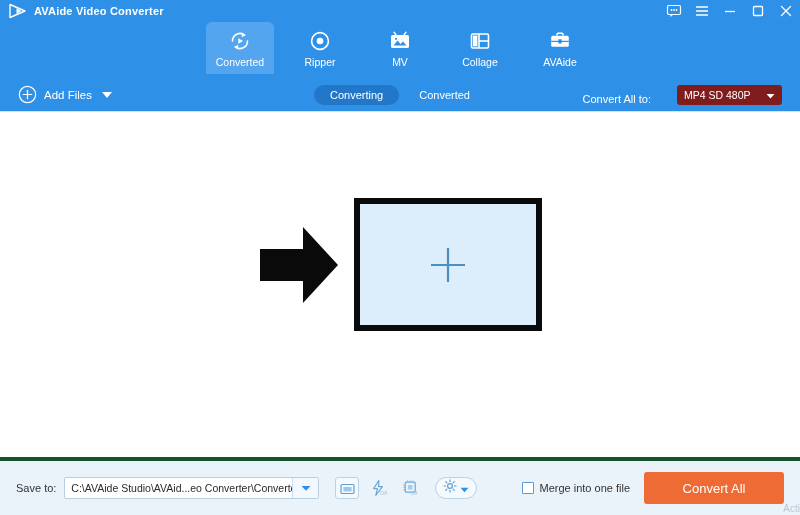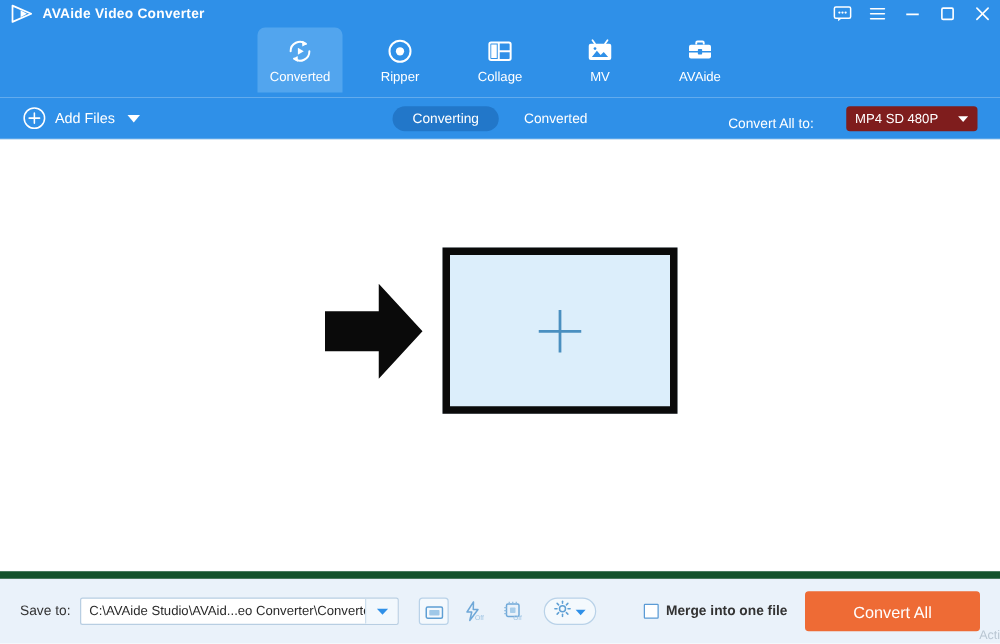--- a/index.html
+++ b/index.html
@@ -144,21 +144,21 @@
     text-align: center;
     color: #4a4a4a;
     font-size: 11.5px;
   }
 
   
   .bottombar {
     flex: 0 0 auto;
     height: 58px;
     background: #eaf2fa;
-    border-top: 6px solid #14532d;
+    border-top: 4px solid #14532d;
     display: flex; align-items: center;
     position: relative;
     padding: 0 16px;
   }
   .saveto-label { font-size: 11px; color: #333333; margin-right: 8px; white-space: nowrap; }
   .path-box {
     display: flex; align-items: center;
     background: #ffffff;
     border: 1px solid #b8cee2;
     height: 22px; width: 255px;
@@ -200,21 +200,21 @@
     position: absolute; right: 16px;
     display: flex; align-items: center; gap: 14px;
   }
   .merge { display: flex; align-items: center; gap: 6px; cursor: default; }
   .checkbox {
     width: 12px; height: 12px;
     border: 1px solid #5b9bd5;
     background: #ffffff;
     border-radius: 1px;
   }
-  .merge-label { font-size: 11px; color: #333333; white-space: nowrap; font-weight: bold; }
+  .merge-label { font-size: 11px; color: #333333; white-space: nowrap; }
   .convert-btn {
     background: #ee6b35;
     color: #ffffff;
     font-size: 13px;
     width: 140px; height: 32px;
     border: none; border-radius: 3px;
     display: flex; align-items: center; justify-content: center;
     cursor: default;
     font-family: "Liberation Sans", sans-serif;
   }
@@ -304,40 +304,40 @@
             <circle cx="12" cy="12" r="8.4" fill="none" stroke="#ffffff" stroke-width="1.6"></circle>
             <circle cx="12" cy="12" r="3.3" fill="#ffffff"></circle>
           </svg>
         </span>
         <span class="tab-label">Ripper</span>
       </div>
 
       <div class="tab">
         <span>
           <svg class="tab-icon" viewBox="0 0 24 24">
-            <rect x="3.5" y="5" width="17" height="14" rx="1.4" fill="none" stroke="#ffffff" stroke-width="1.6"></rect>
-            <line x1="11" y1="5" x2="11" y2="19" stroke="#ffffff" stroke-width="1.6"></line>
-            <line x1="11" y1="12" x2="20.5" y2="12" stroke="#ffffff" stroke-width="1.6"></line>
-            <rect x="5" y="6.6" width="4.4" height="10.8" fill="#ffffff"></rect>
-          </svg>
-        </span>
-        <span class="tab-label">Collage</span>
-      </div>
-
-      <div class="tab">
-        <span>
-          <svg class="tab-icon" viewBox="0 0 24 24">
             <rect x="3" y="6" width="18" height="13" rx="1.6" fill="#ffffff"></rect>
             <path d="M5.5 16.5 L9.5 11.5 L12.5 15 L15 12.5 L18.5 16.5 Z" fill="#2f90e8"></path>
             <circle cx="8" cy="9.8" r="1.1" fill="#2f90e8"></circle>
             <line x1="8" y1="6" x2="6" y2="3.2" stroke="#ffffff" stroke-width="1.4" stroke-linecap="round"></line>
             <line x1="16" y1="6" x2="18" y2="3.2" stroke="#ffffff" stroke-width="1.4" stroke-linecap="round"></line>
           </svg>
         </span>
         <span class="tab-label">MV</span>
+      </div>
+
+      <div class="tab">
+        <span>
+          <svg class="tab-icon" viewBox="0 0 24 24">
+            <rect x="3.5" y="5" width="17" height="14" rx="1.4" fill="none" stroke="#ffffff" stroke-width="1.6"></rect>
+            <line x1="11" y1="5" x2="11" y2="19" stroke="#ffffff" stroke-width="1.6"></line>
+            <line x1="11" y1="12" x2="20.5" y2="12" stroke="#ffffff" stroke-width="1.6"></line>
+            <rect x="5" y="6.6" width="4.4" height="10.8" fill="#ffffff"></rect>
+          </svg>
+        </span>
+        <span class="tab-label">Collage</span>
       </div>
 
       <div class="tab">
         <span>
           <svg class="tab-icon" viewBox="0 0 24 24">
             <path d="M9 6.5 V5.2 a1 1 0 0 1 1-1 h4 a1 1 0 0 1 1 1 V6.5" fill="none" stroke="#ffffff" stroke-width="1.5"></path>
             <rect x="3.2" y="6.8" width="17.6" height="11" rx="1.6" fill="#ffffff"></rect>
             <rect x="10.3" y="10.2" width="3.4" height="4.4" rx=".6" fill="#2f90e8"></rect>
             <line x1="3.2" y1="12.4" x2="20.8" y2="12.4" stroke="#2f90e8" stroke-width="1.2"></line>
           </svg>

